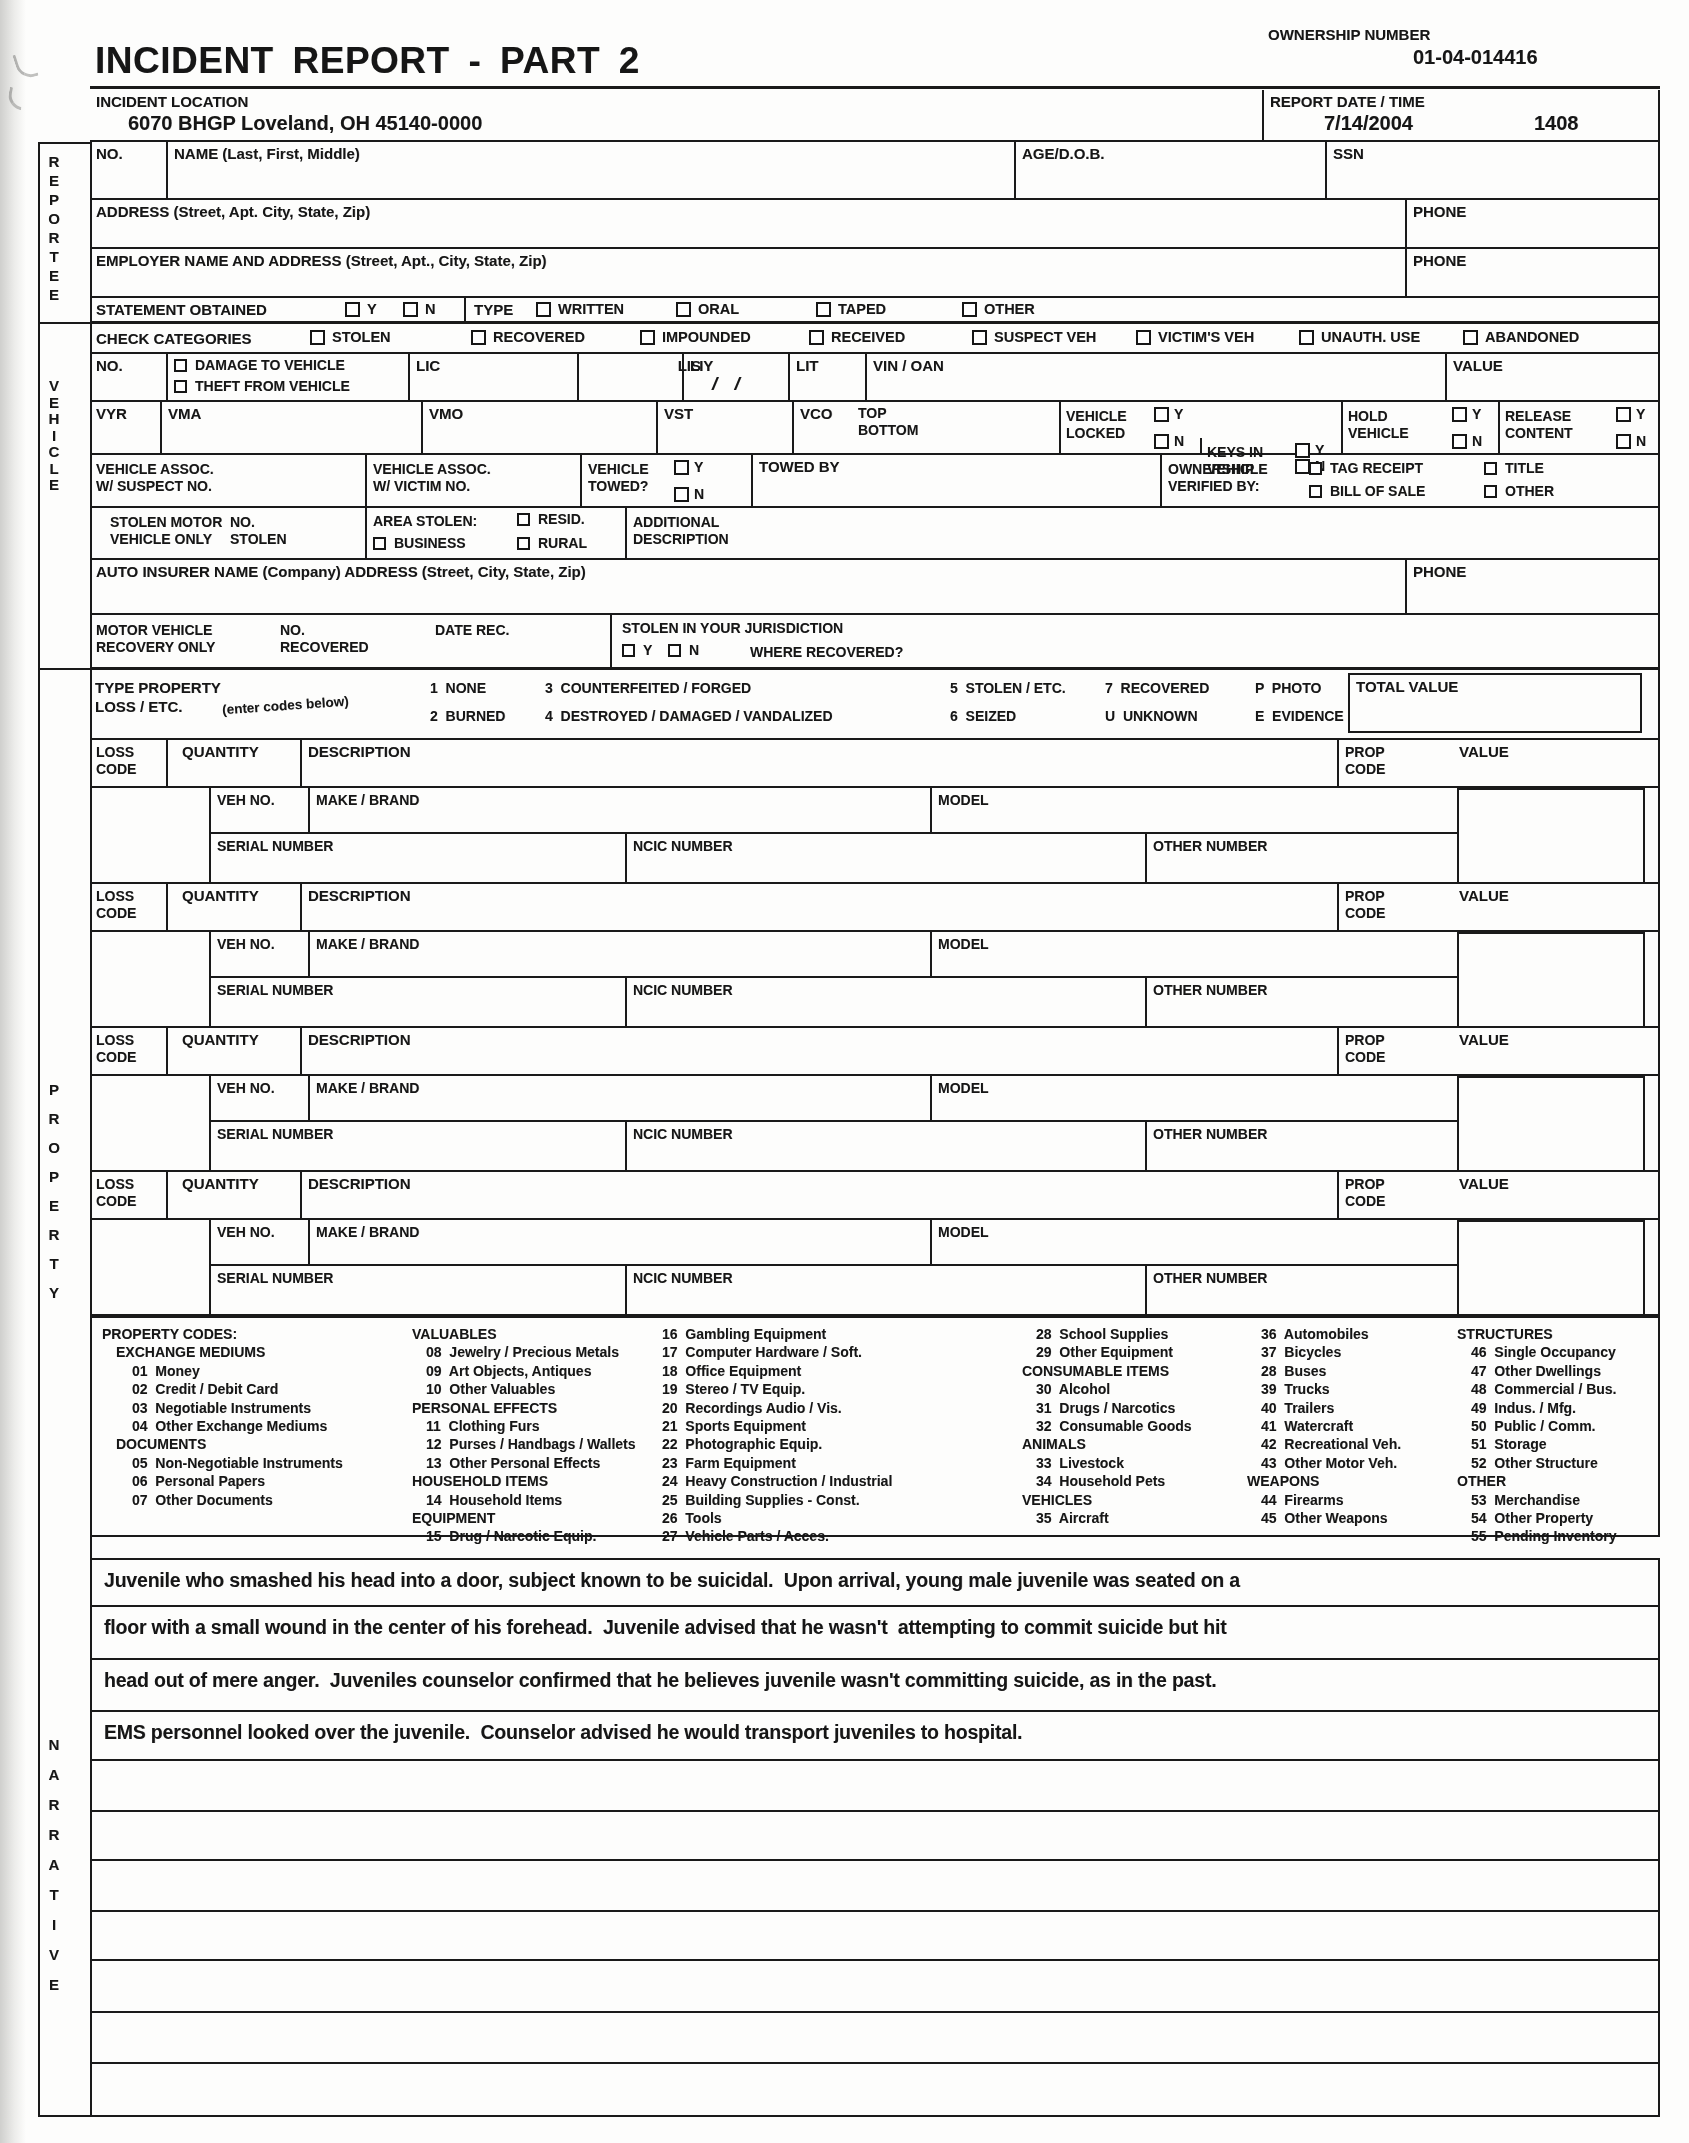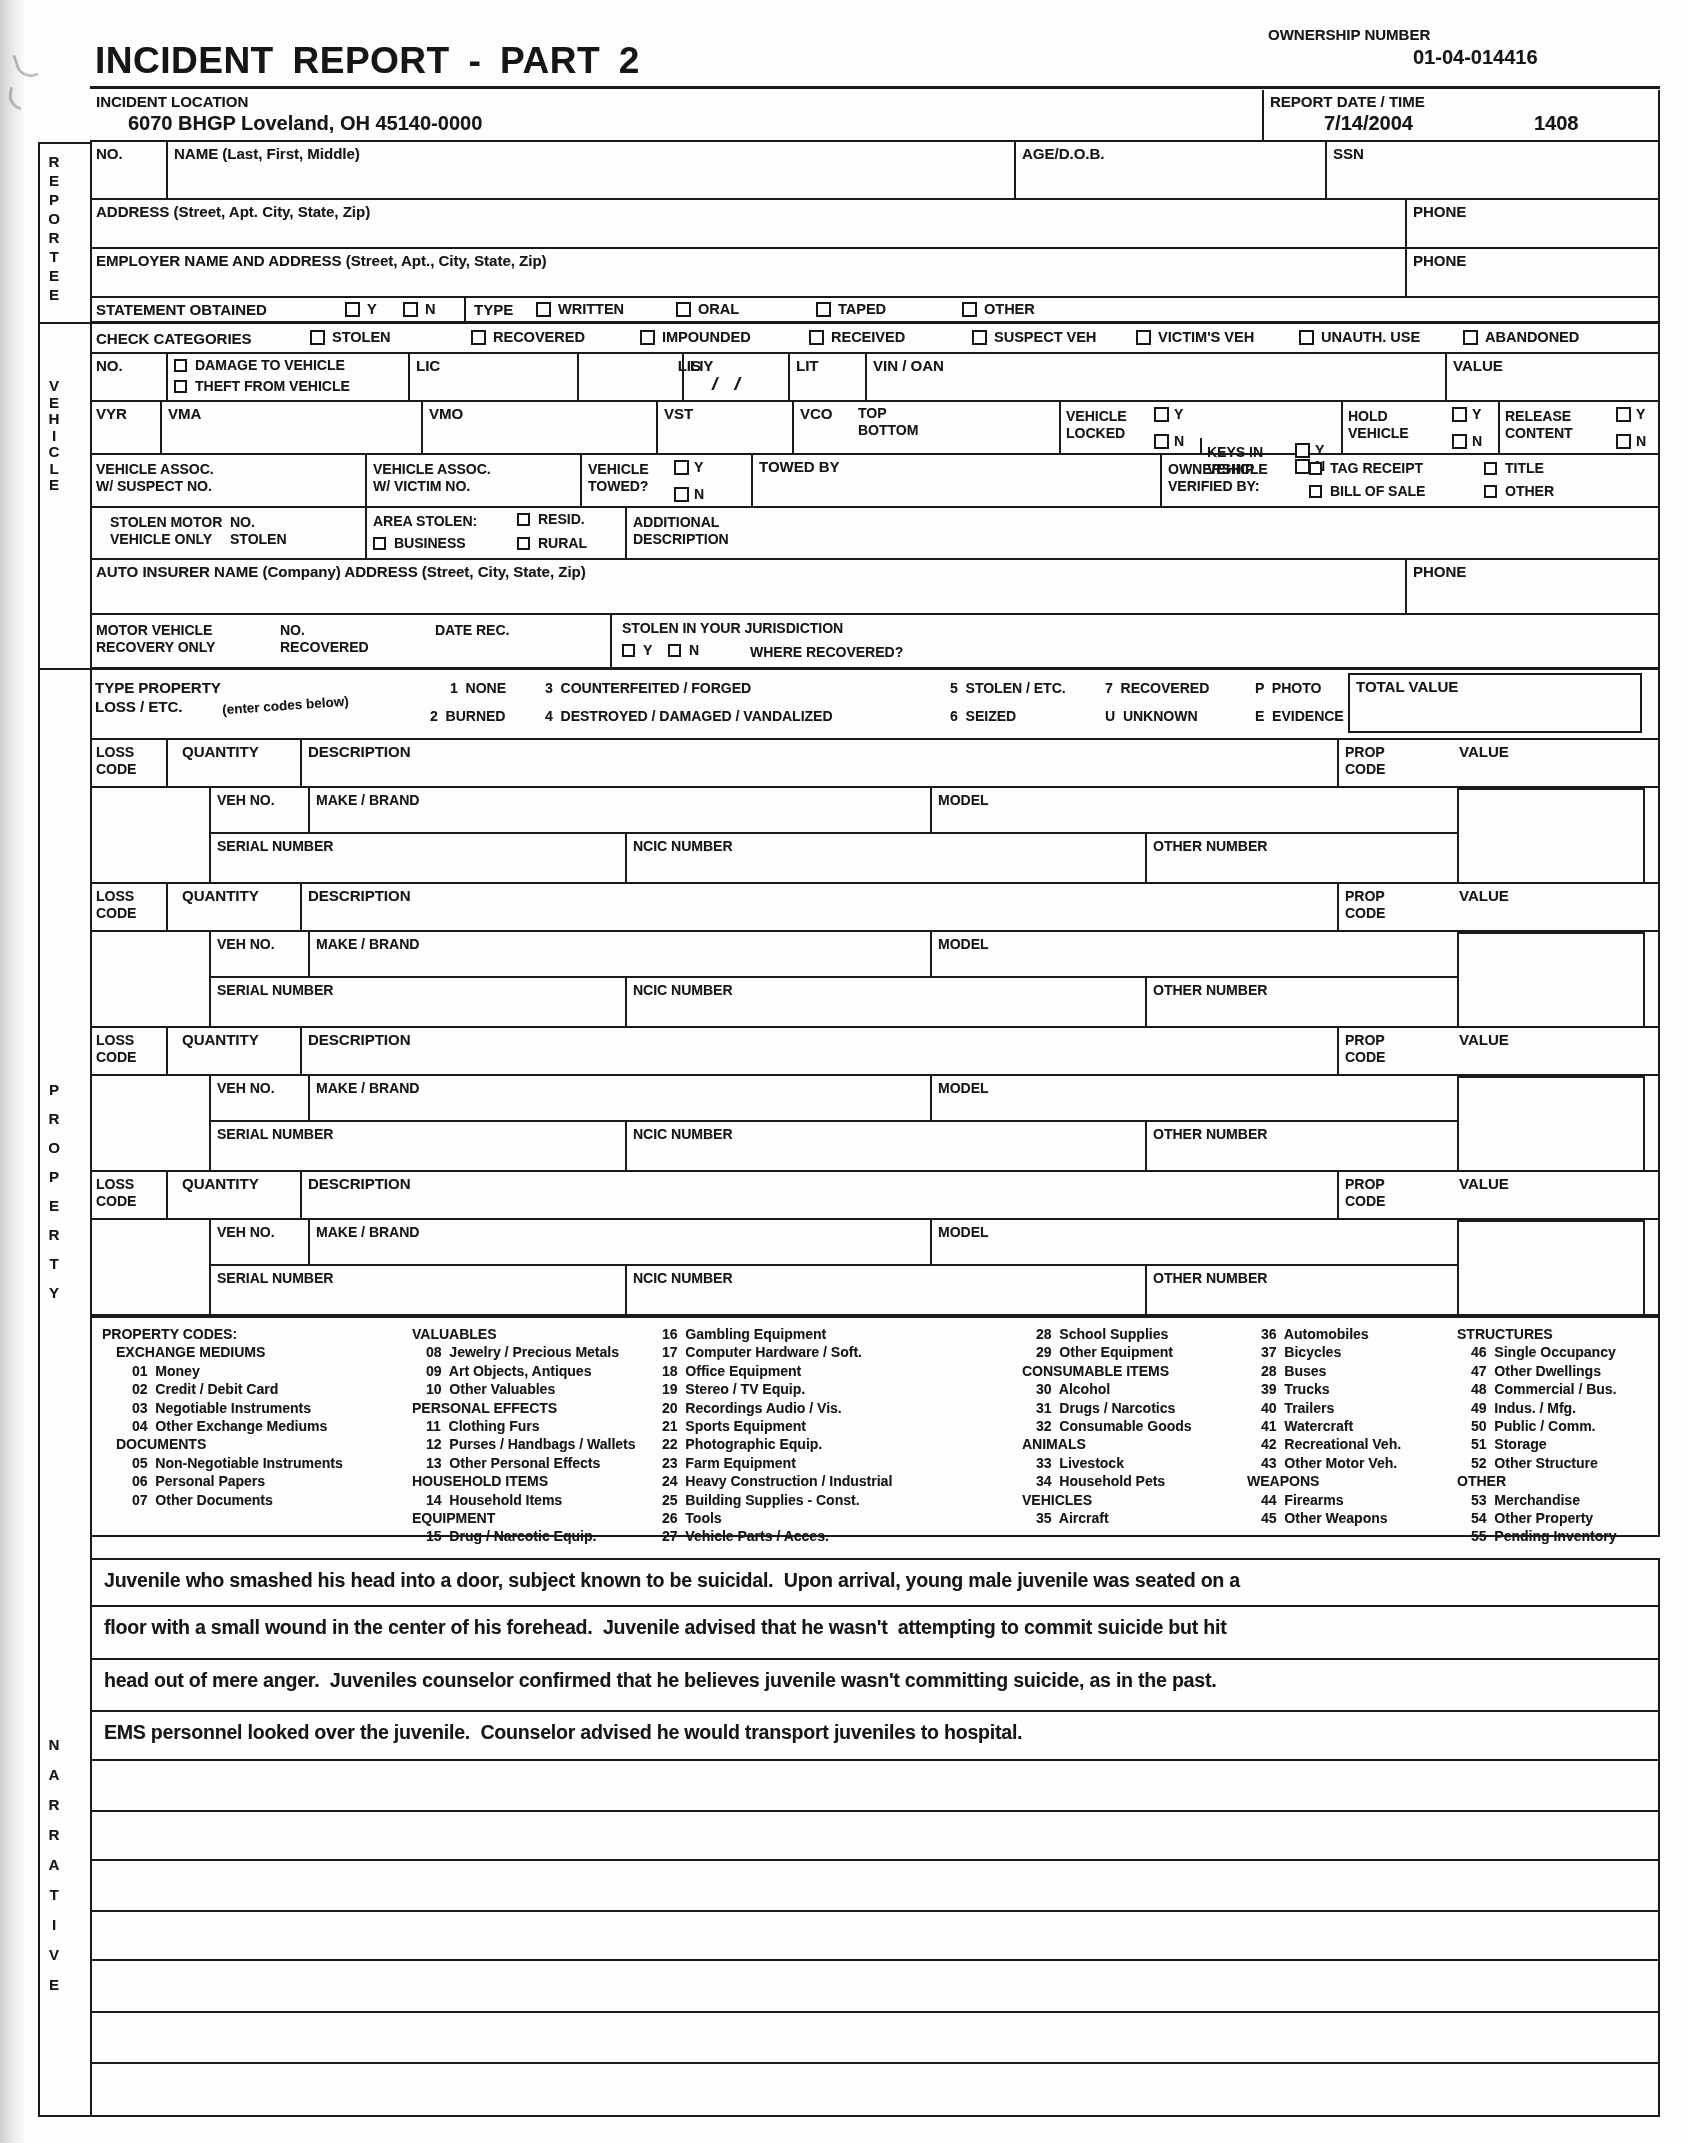--- a/index.html
+++ b/index.html
@@ -328,21 +328,21 @@
     <span class="ckrow" style="left:578px;top:27px;">
         <span class="cb cb-s"></span>
         <span>N</span>
       </span>
     <div class="abs s14" style="left:660px;top:29px;">WHERE RECOVERED?</div>
   </div>
 
   <div class="row" style="top:670px;height:70px;">
     <div class="stack2" style="left:5px;top:8px;font-size:15px;line-height:19px;"><span>TYPE PROPERTY</span><br><span>LOSS / ETC.</span></div>
     <div class="abs s13" style="left:132px;top:28px;transform:rotate(-4deg);">(enter codes below)</div>
-    <div class="abs code" style="left:360px;top:10px;">1  NONE</div>
+    <div class="abs code" style="left:340px;top:10px;">1  NONE</div>
     <div class="abs code" style="left:455px;top:10px;">3  COUNTERFEITED / FORGED</div>
     <div class="abs code" style="left:860px;top:10px;">5  STOLEN / ETC.</div>
     <div class="abs code" style="left:1015px;top:10px;">7  RECOVERED</div>
     <div class="abs code" style="left:1165px;top:10px;">P  PHOTO</div>
     <div class="abs code" style="left:340px;top:38px;">2  BURNED</div>
     <div class="abs code" style="left:455px;top:38px;">4  DESTROYED / DAMAGED / VANDALIZED</div>
     <div class="abs code" style="left:860px;top:38px;">6  SEIZED</div>
     <div class="abs code" style="left:1015px;top:38px;">U  UNKNOWN</div>
     <div class="abs code" style="left:1165px;top:38px;">E  EVIDENCE</div>
     <div class="abs" style="left:1258px;top:3px;width:294px;height:60px;border:2px solid #1a1a1a;box-sizing:border-box;padding:3px 0 0 6px;font-size:15px;"><span>TOTAL VALUE</span></div>

